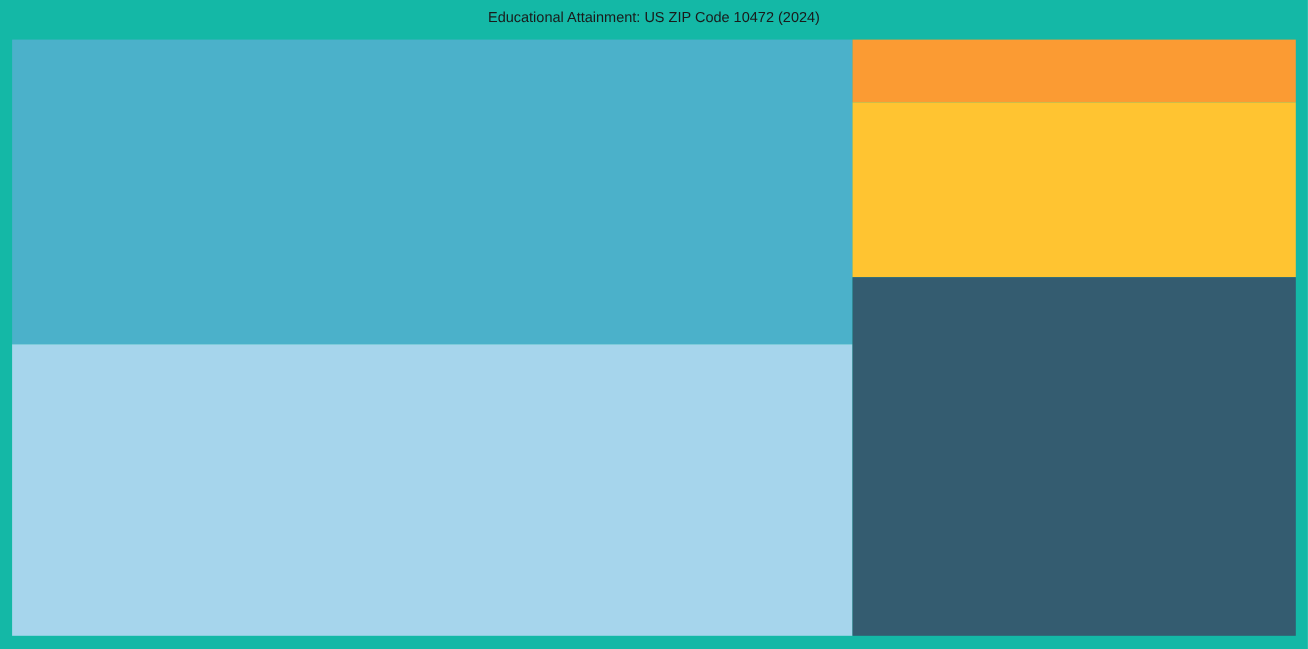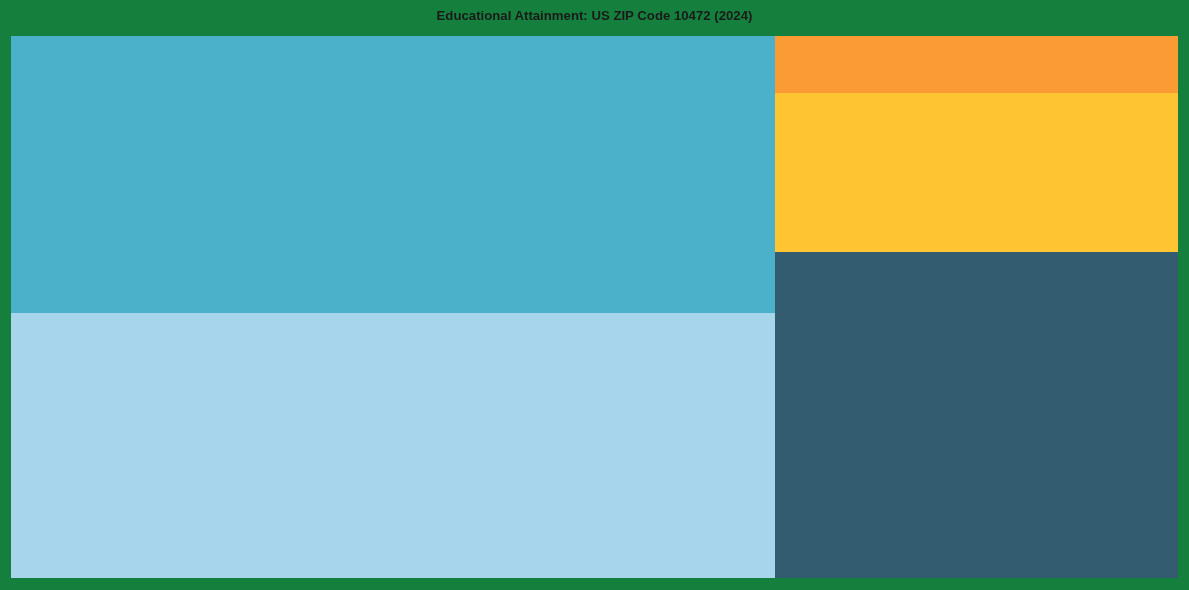--- a/index.html
+++ b/index.html
@@ -58,21 +58,21 @@
   
   #tile-0 { left: 0px;   top: 0px;   width: 764px; height: 277px; }
   #tile-1 { left: 0px;   top: 277px; width: 764px; height: 265px; }
   #tile-2 { left: 764px; top: 0px;   width: 403px; height: 57px;  }
   #tile-3 { left: 764px; top: 57px;  width: 403px; height: 159px; }
   #tile-4 { left: 764px; top: 216px; width: 403px; height: 326px; }
 </style>
 </head>
 <body>
 
-<div id="figure" style="background: #15803d; font-weight: bold;">
+<div id="figure" style="background: #14b8a6;">
 
   <div id="chart-title">Educational Attainment: US ZIP Code 10472 (2024)</div>
 
   <div id="treemap">
 
     <div class="tile" id="tile-0" style="background-color: rgb(75, 177, 202);">
       <span class="tile-label">High school graduate or equivalent</span>
     </div>
 
     <div class="tile" id="tile-1" style="background-color: rgb(166, 213, 236);">

